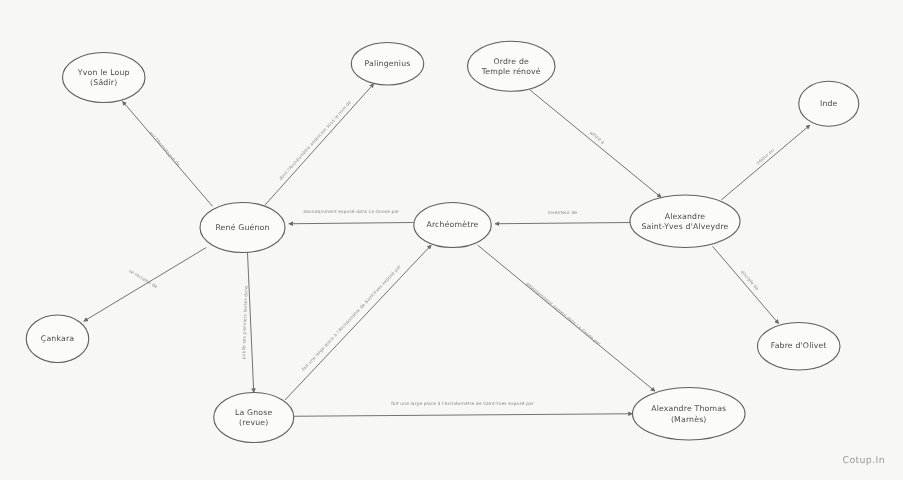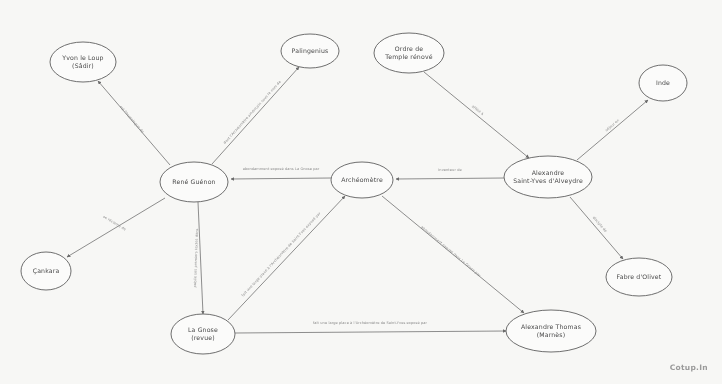--- a/index.html
+++ b/index.html
@@ -30,21 +30,20 @@
     letter-spacing:0.1px;
   }
   .watermark{
     position:absolute;
     right:14px;bottom:12px;
     font-family:"DejaVu Sans", sans-serif;
     font-size:7.5px;
     color:#9a9a9a;
     letter-spacing:0.3px;
     user-select:none;
-    font-weight:bold;
   }
 </style>
 </head>
 <body>
 
 <svg id="graph" viewBox="0 0 722 384">
   <defs>
     <marker id="arrow" viewBox="0 0 10 10" refX="9" refY="5" markerWidth="5" markerHeight="5" orient="auto-start-reverse">
       <path d="M 0 0 L 10 5 L 0 10 z" class="edge-head"></path>
     </marker>

